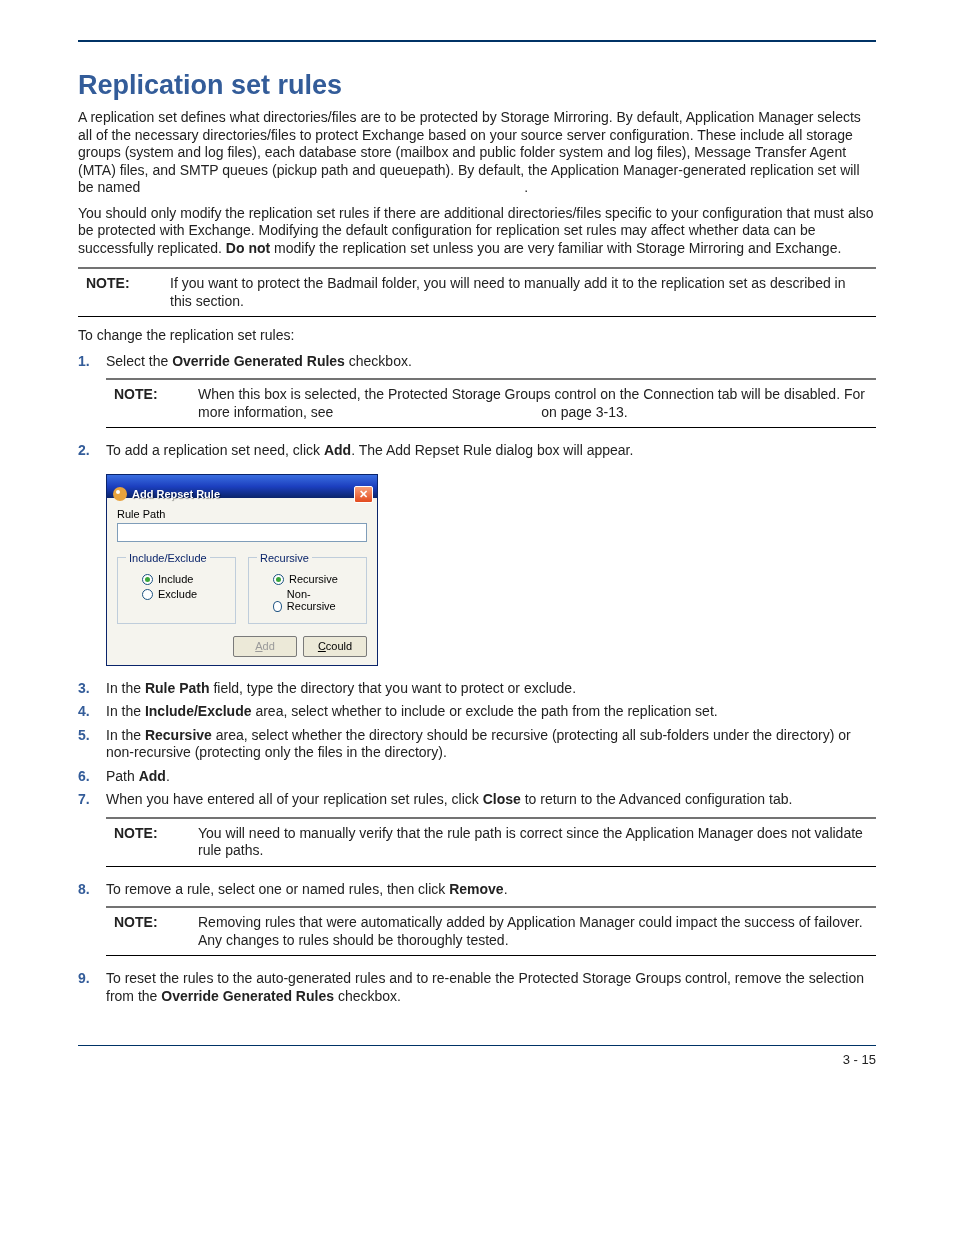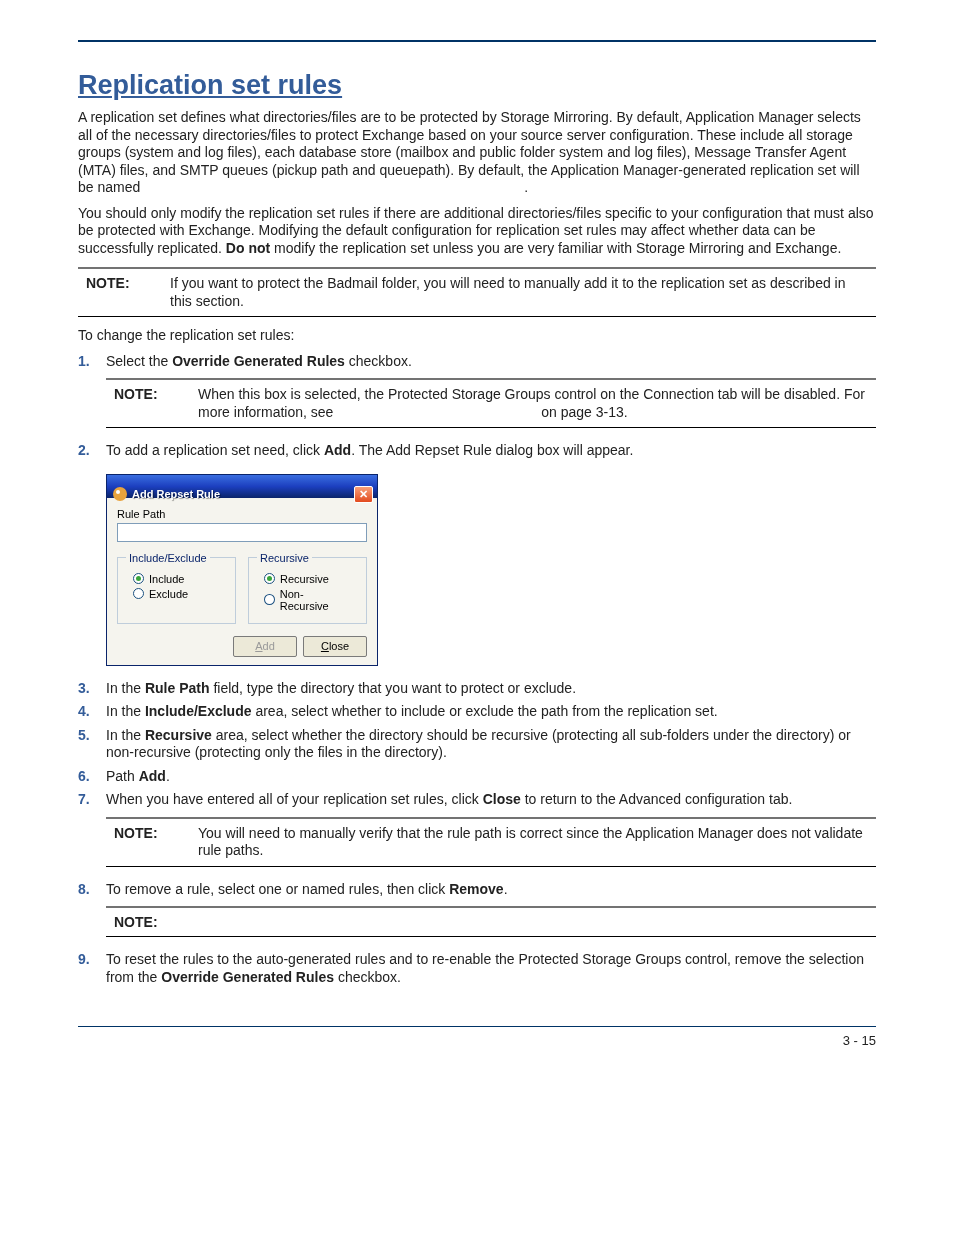--- a/index.html
+++ b/index.html
@@ -20,21 +20,20 @@
   }
   .top-rule {
     border-top: 2px solid #003366;
     margin-bottom: 28px;
   }
   h1.title {
     color: #335C99;
     font-size: 27px;
     font-weight: bold;
     margin: 0 0 8px 0;
-    text-decoration: underline;
   }
   p.body-text {
     margin: 0 0 8px 0;
     line-height: 1.25;
   }
   .note-box {
     border-top: 2px solid #737373;
     border-bottom: 1px solid #000;
     padding: 4px 0;
     margin: 10px 0 10px 0;
@@ -141,21 +140,21 @@
     border: 1px solid #BFCDDB;
     padding: 6px 8px 8px 8px;
     margin: 0;
     flex: 1;
   }
   fieldset.grp legend {
     color: #0A246A;
     padding: 0 3px;
     font-size: 11px;
   }
-  .radio-row { display: flex; align-items: center; margin: 3px 7px; }
+  .radio-row { display: flex; align-items: flex-end; margin: 3px 16px; }
   .radio {
     width: 11px; height: 11px;
     border: 1px solid #1C5180;
     border-radius: 50%;
     margin-right: 5px;
     position: relative;
     background: #fff;
   }
   .radio.checked::after {
     content: "";
@@ -275,21 +274,21 @@
                 <span class="radio"></span>
                 <span>Non-Recursive</span>
               </div>
             </fieldset>
           </div>
           <div class="dlg-buttons">
             <div class="dlg-btn disabled">
               <span><span class="ul">A</span><span>dd</span></span>
             </div>
             <div class="dlg-btn">
-              <span><span class="ul">C</span><span>lose</span></span>
+              <span><span class="ul">C</span><span>could</span></span>
             </div>
           </div>
         </div>
       </div>
     </div>
 
     <li>
       <span class="num">3.</span>
       <span class="content">
         <span>In the </span><b>Rule Path</b><span> field, type the directory that you want to protect or exclude.</span>
@@ -334,20 +333,21 @@
     <li>
       <span class="num">8.</span>
       <span class="content">
         <span>To remove a rule, select one or named rules, then click </span><b>Remove</b><span>.</span>
       </span>
     </li>
 
     <div class="note-box nested-note">
       <div class="note-inner">
         <div class="note-label">NOTE:</div>
+        <div class="note-text">Removing rules that were automatically added by Application Manager could impact the success of failover. Any changes to rules should be thoroughly tested.</div>
       </div>
     </div>
 
     <li>
       <span class="num">9.</span>
       <span class="content">
         <span>To reset the rules to the auto-generated rules and to re-enable the Protected Storage Groups control, remove the selection from the </span><b>Override Generated Rules</b><span> checkbox.</span>
       </span>
     </li>
 

